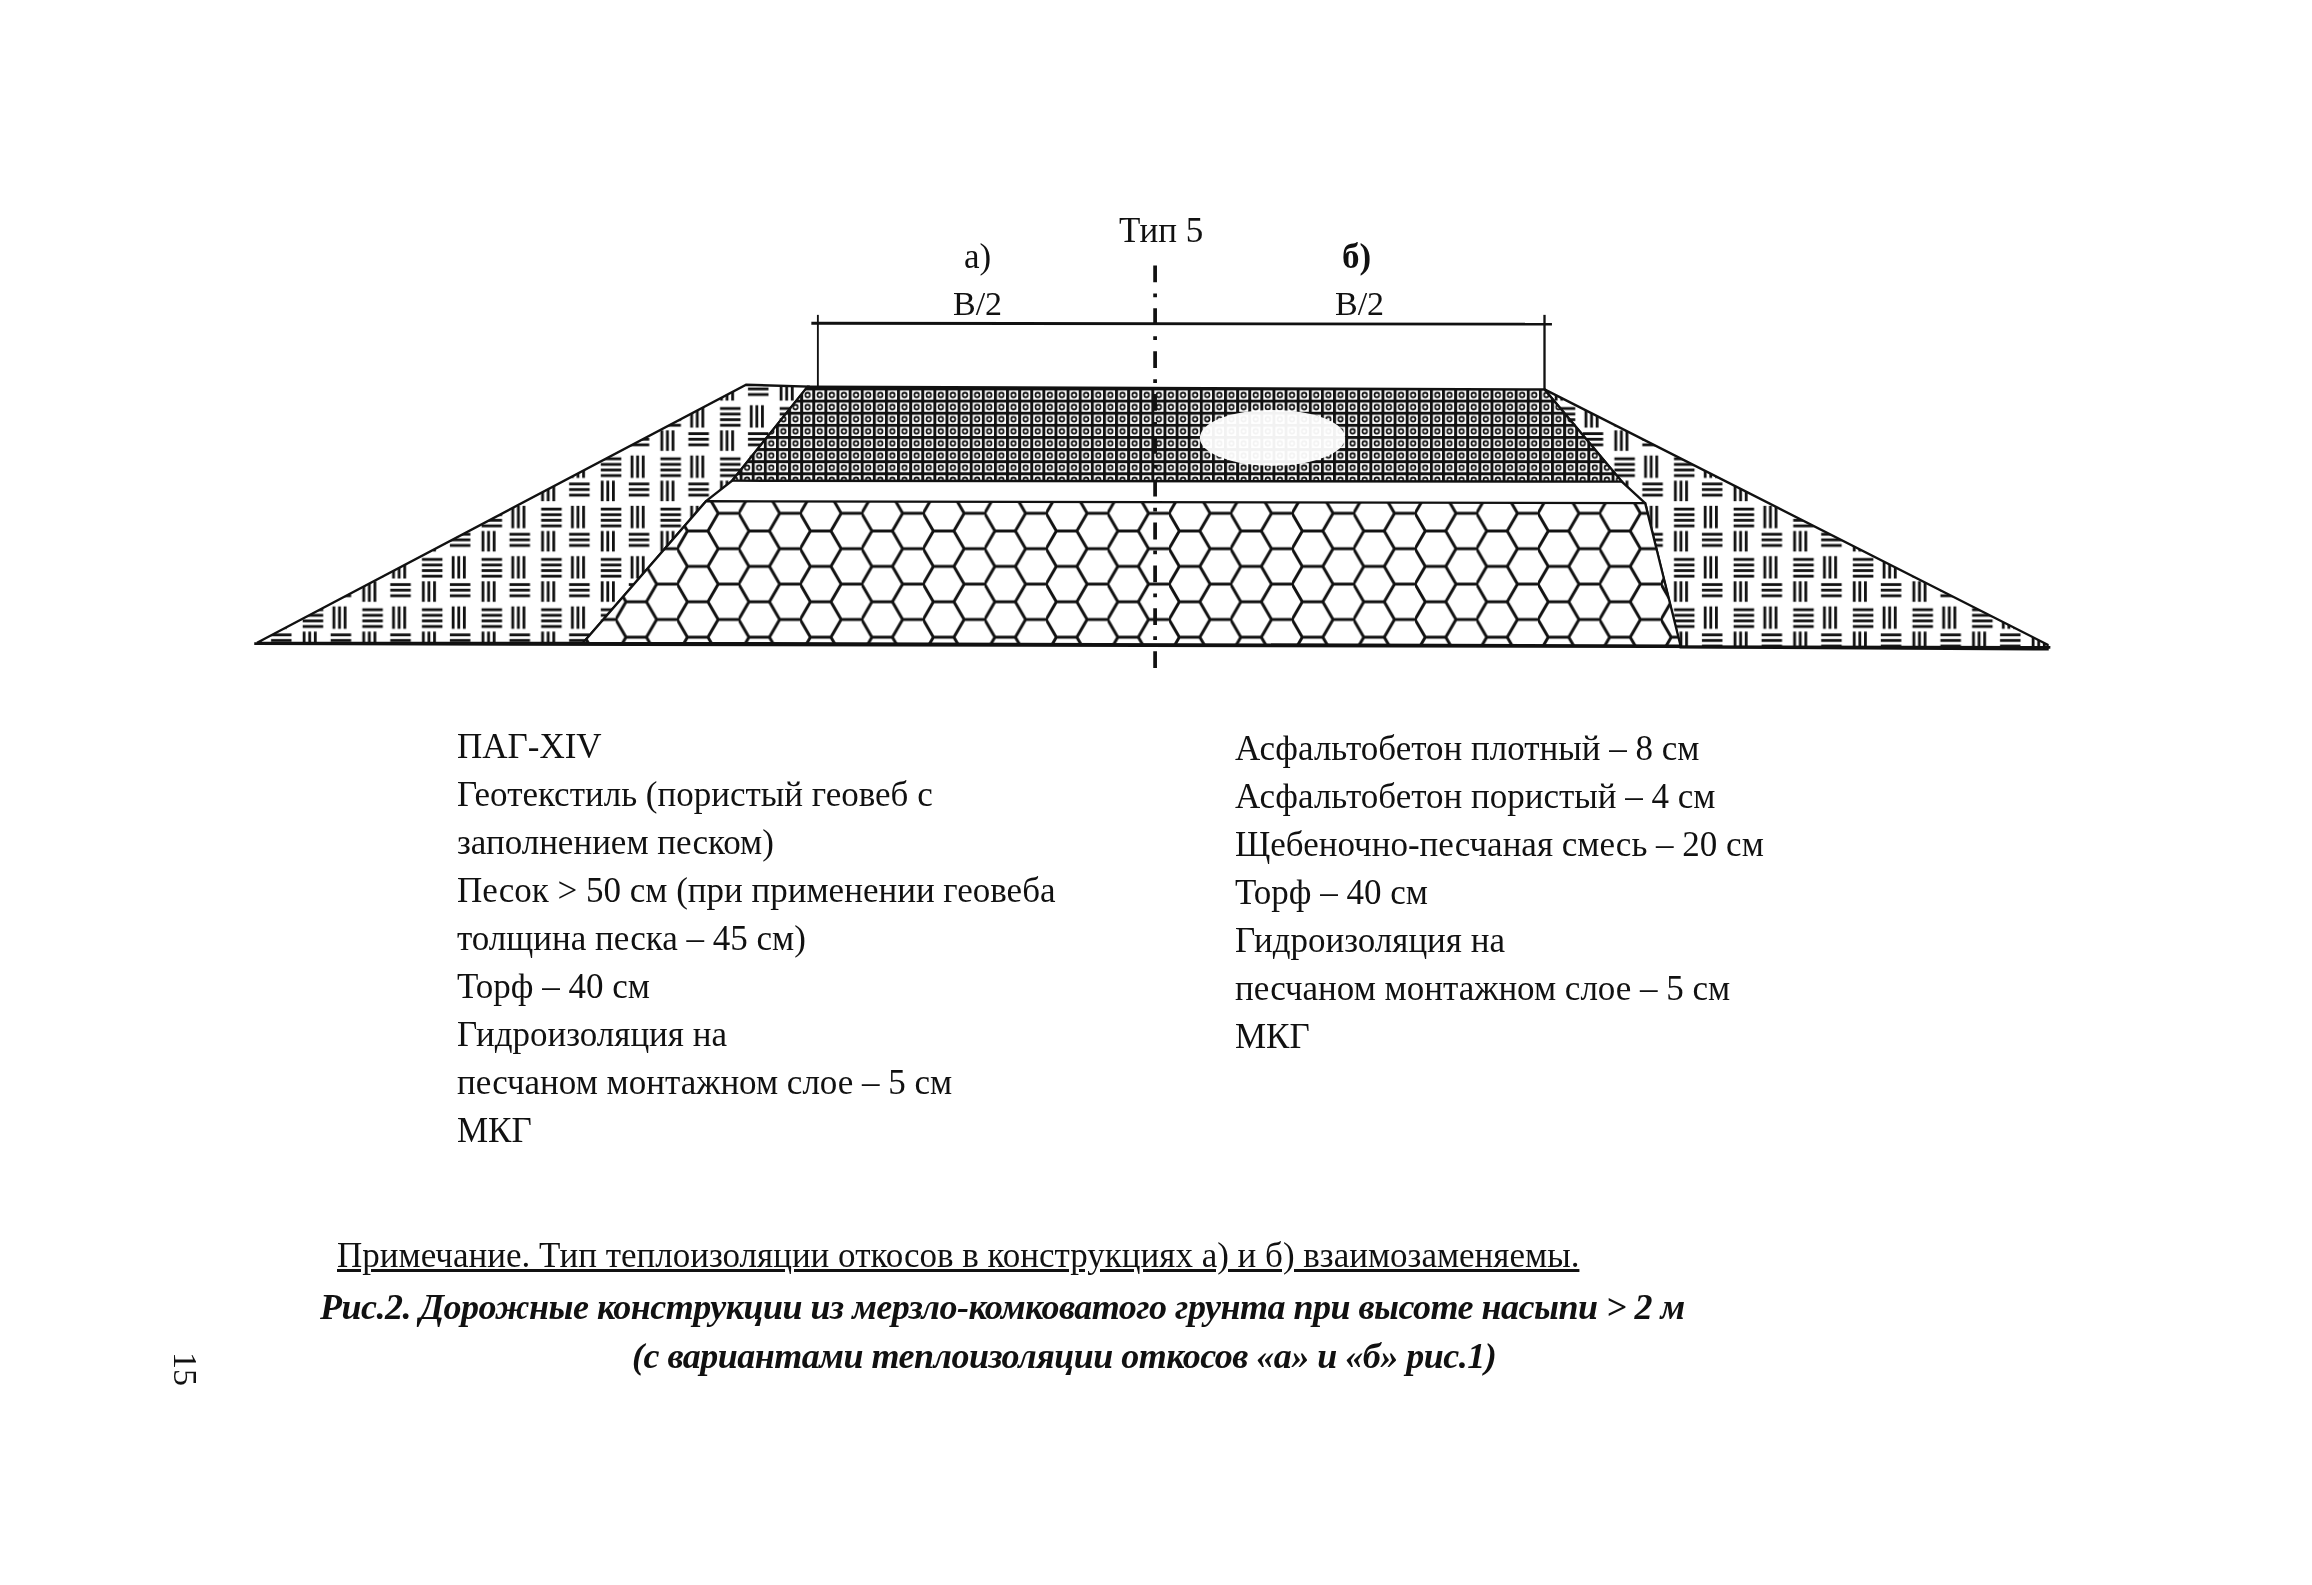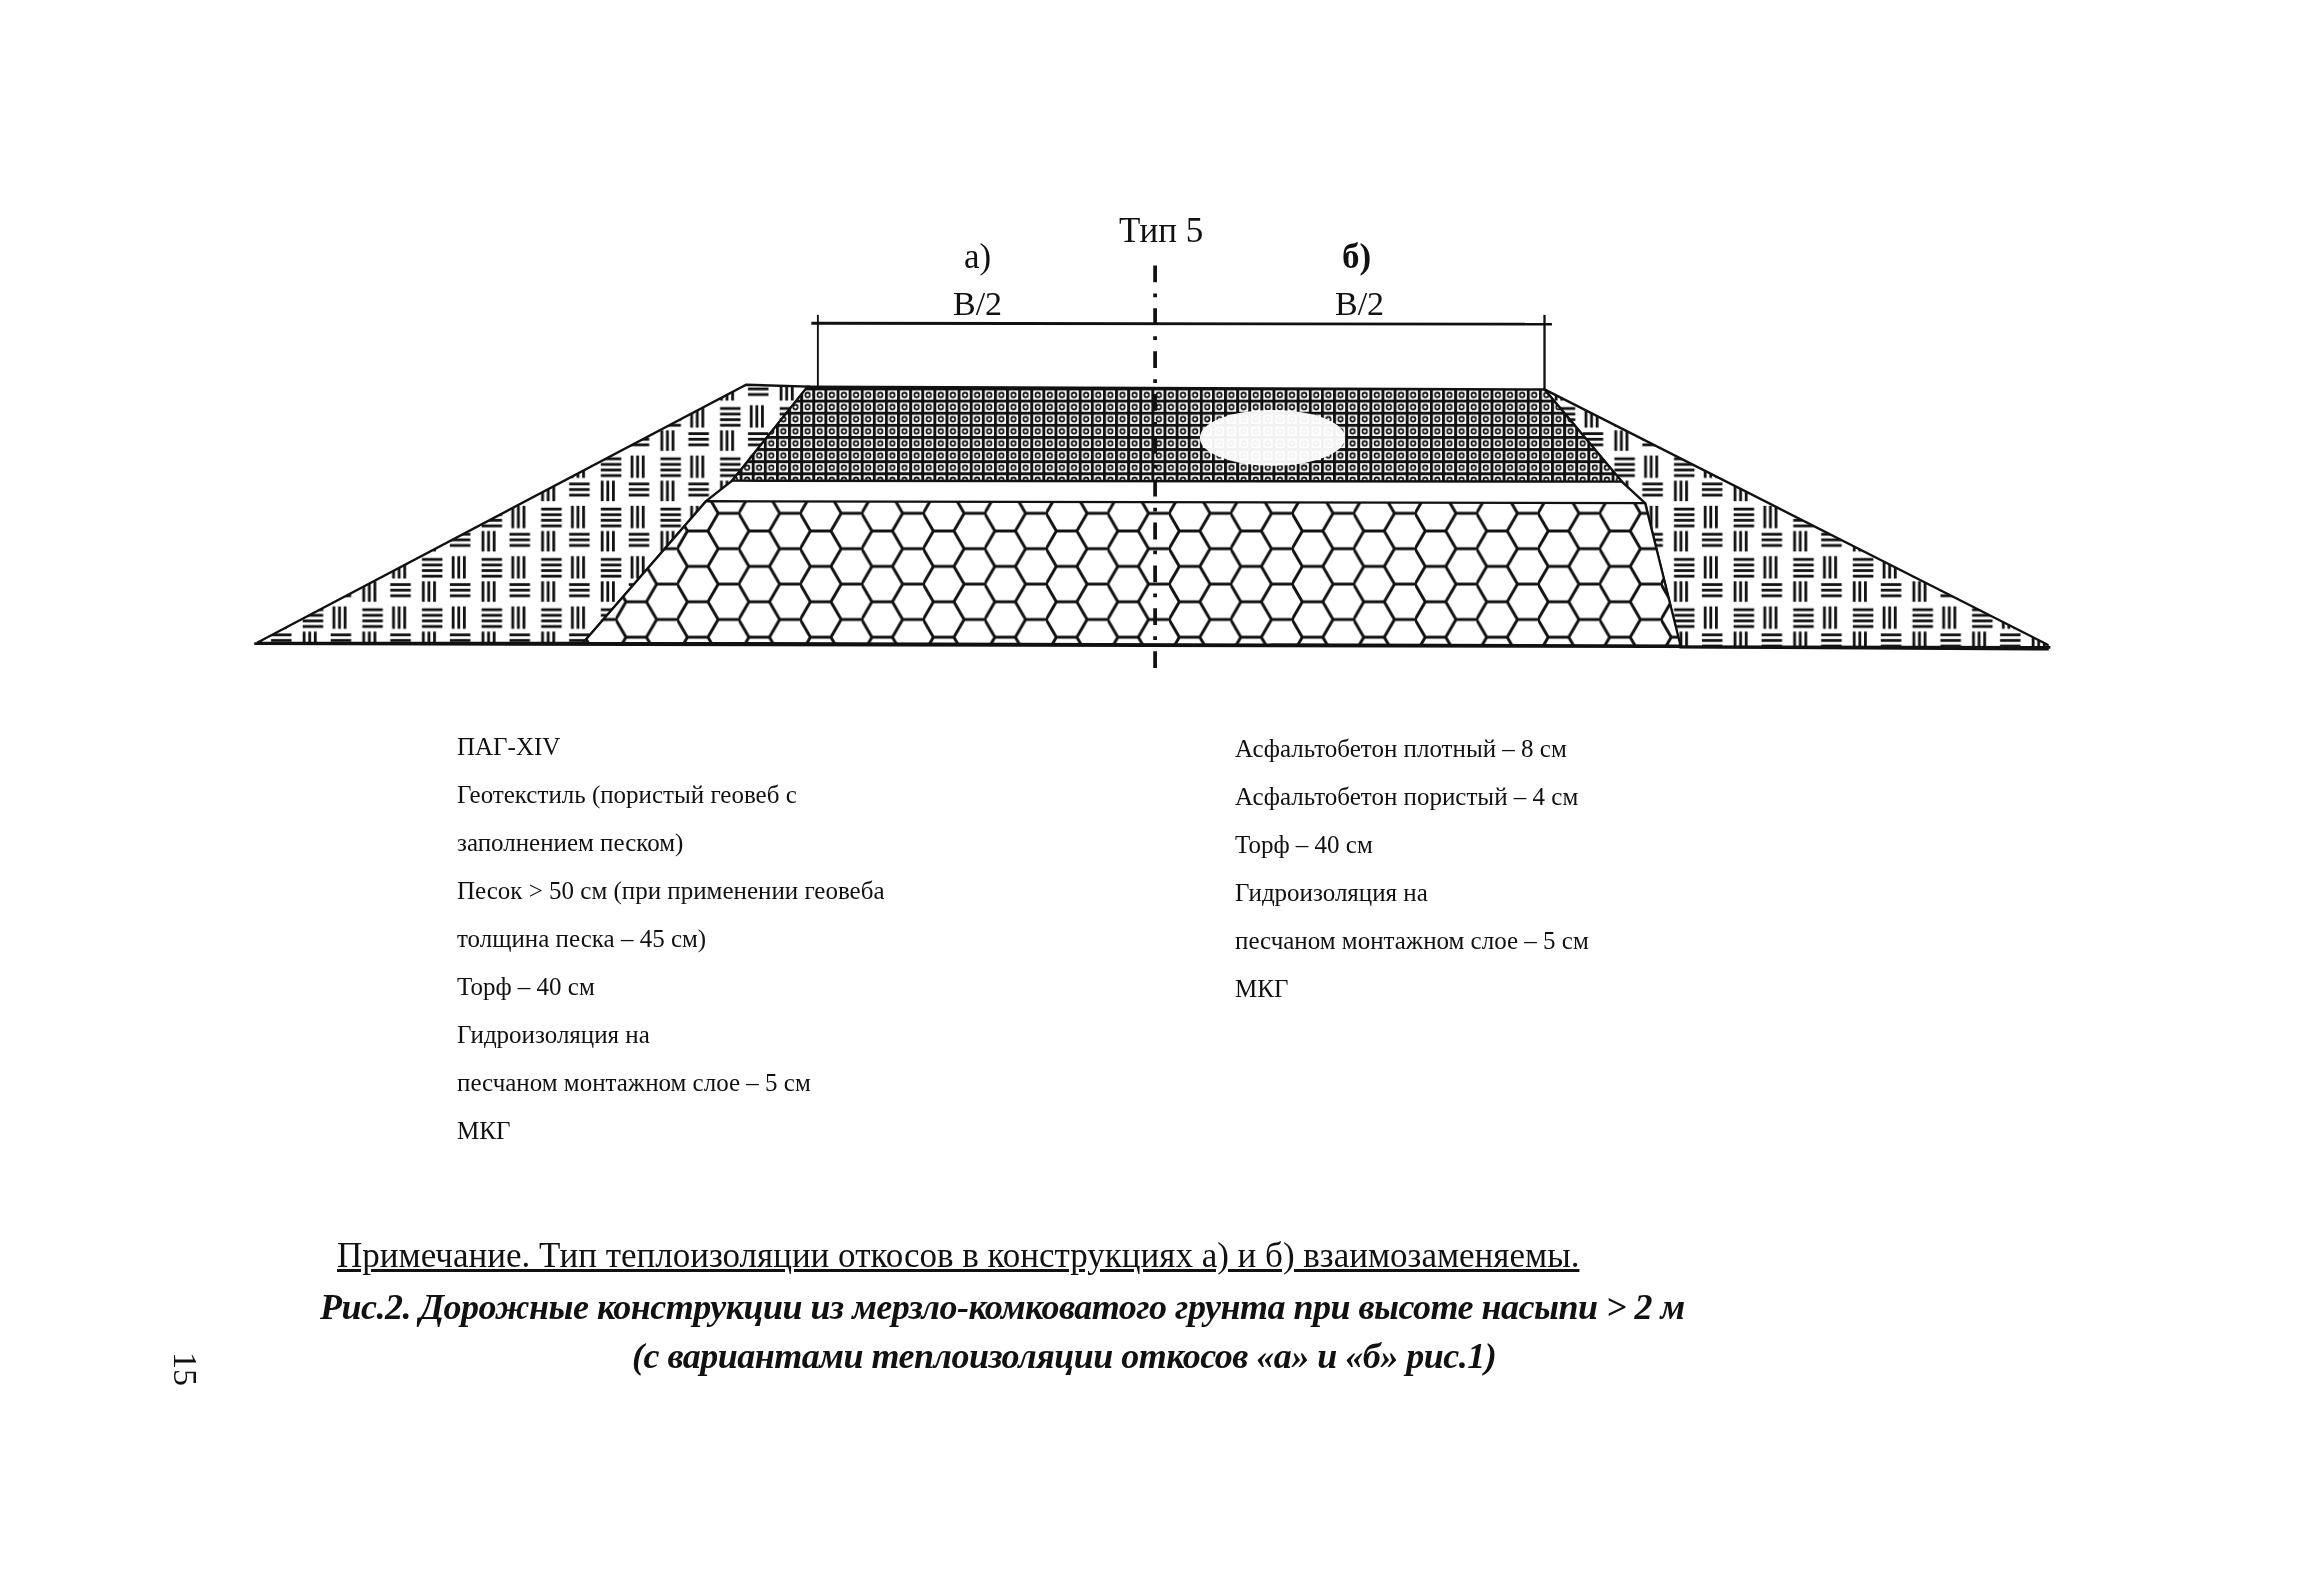--- a/index.html
+++ b/index.html
@@ -1,21 +1,21 @@
 <!DOCTYPE html>
 <html style="font-size:15px"><head>
 <meta charset="utf-8">
 <style>
   html, body { margin:0; padding:0; background:#ffffff; }
   body { width:2313px; height:1586px; position:relative; overflow:hidden;
          font-family:"Liberation Serif", "DejaVu Serif", serif; color:#111; }
   .abs { position:absolute; white-space:nowrap; }
   #diagram { position:absolute; left:0; top:0; }
   .lbl { font-size:32px; line-height:1; }
-  .col { position:absolute; font-size:25px; line-height:48px; }
+  .col { position:absolute; font-size:35px; line-height:48px; }
   .col div { white-space:nowrap; }
   .note { font-size:35px;text-decoration:underline; }
   .caption { font-size:36px; font-style:italic; font-weight:bold; letter-spacing:-0.5px;font-family:Liberation Serif, serif; }
   .pagenum { font-size:34px; transform:rotate(90deg); transform-origin:center; }
 </style>
 </head>
 <body>
 
 <svg id="diagram" width="2313" height="708" viewBox="0 0 2481 760" xmlns="http://www.w3.org/2000/svg">
   <defs>
@@ -89,20 +89,21 @@
   <div>толщина песка – 45 см)</div>
   <div>Торф – 40 см</div>
   <div>Гидроизоляция на</div>
   <div>песчаном монтажном слое – 5 см</div>
   <div>МКГ</div>
 </div>
 
 <div class="col" style="left:1235px; top:725px;">
   <div>Асфальтобетон плотный – 8 см</div>
   <div>Асфальтобетон пористый – 4 см</div>
+  <div>Щебеночно-песчаная смесь – 20 см</div>
   <div>Торф – 40 см</div>
   <div>Гидроизоляция на</div>
   <div>песчаном монтажном слое – 5 см</div>
   <div>МКГ</div>
 </div>
 
 <div class="abs note" style="left:337px; top:1236px;">Примечание. Тип теплоизоляции откосов в конструкциях  а) и б) взаимозаменяемы.</div>
 <div class="abs caption" style="left:320px; top:1286px;">Рис.2. Дорожные конструкции из мерзло-комковатого грунта при высоте насыпи  &gt; 2 м</div>
 <div class="abs caption" style="left:632px; top:1335px;">(с вариантами теплоизоляции откосов «а» и «б» рис.1)</div>
 

